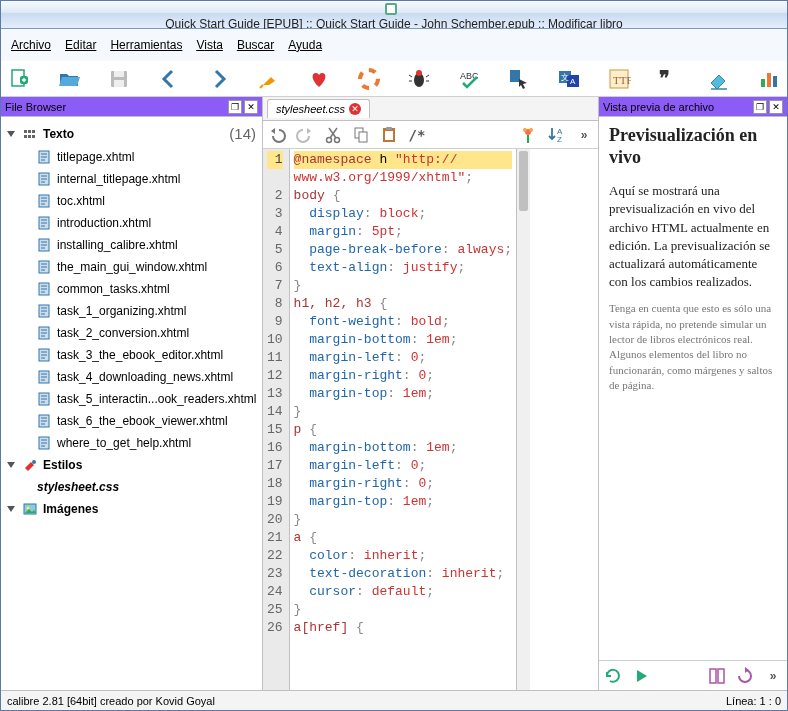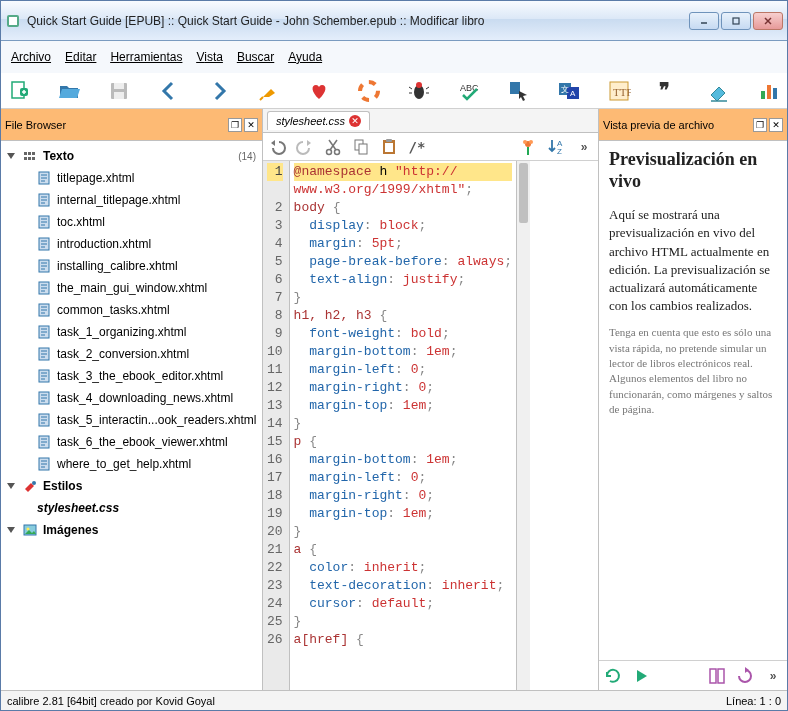--- a/index.html
+++ b/index.html
@@ -9,26 +9,27 @@
   background: #fff;
   width: 788px;
   height: 711px;
   overflow: hidden;
   border: 1px solid #5a7ba8;
   display: flex;
   flex-direction: column;
 }
 
 .titlebar {
-  height: 40px;
+  height: 28px;
   background: linear-gradient(to bottom, #f8fbff, #dce8f7 45%, #c9dbf0 46%, #e4eefb);
   display: flex;
   align-items: center;
   padding: 0 4px;
   border-bottom: 1px solid #7a9bc0;
+  flex-direction: column;
 }
 .titlebar .appicon { width: 16px; height: 16px; margin-right: 6px; }
 .titlebar .title { flex: 1; color: #222; font-size: 12px; }
 .winbtns { display: flex; gap: 2px; }
 .winbtn {
   width: 30px; height: 18px;
   background: linear-gradient(to bottom,#e8f1fb,#c6daf2);
   border: 1px solid #6f93bb; border-radius: 3px;
   display: flex; align-items: center; justify-content: center;
 }
@@ -53,32 +54,32 @@
 }
 .tb-icon { width: 24px; height: 24px; display:flex; align-items:center; justify-content:center; }
 
 .main { flex: 1; display: flex; min-height: 0; }
 .panel { display: flex; flex-direction: column; border-right: 1px solid #c0c0c0; }
 .panel:last-child { border-right: none; }
 .filebrowser { width: 262px; }
 .editor { flex: 1; min-width: 0; }
 .preview { width: 188px; }
 .panel-header {
-  height: 32px; background: #fdba74;
+  height: 20px; background: #8b5cf6;
   border-bottom: 1px solid #c0c0c0;
   display: flex; align-items: center; padding: 0 4px;
   font-size: 11px;
 }
 .panel-header .spacer { flex:1; }
 .panel-header .hbtn { width:14px; height:14px; border:1px solid #999; background:#fff; margin-left:2px; font-size:9px; display:flex; align-items:center; justify-content:center; }
 
 .tree { flex:1; overflow:auto; background:#fff; padding:4px; }
 .cat { display:flex; align-items:center; padding:4px 2px; font-weight:bold; gap:6px; }
 .cat .arrow { width:0;height:0;border-left:4px solid transparent;border-right:4px solid transparent;border-top:6px solid #555; margin-right:2px;}
-.cat .count { flex:1; text-align:right; color:#666; font-weight:normal; font-size:10px;}
+.cat .count { flex:1; text-align:right; color:#666; font-weight:normal; font-size:15px;}
 .file { padding:4px 2px 4px 32px; display:flex; align-items:center; gap:6px; }
 .file.sel { font-weight:bold; font-style:italic; }
 .ficon { width:14px; height:14px; flex-shrink:0; }
 
 .tabbar { height:24px; background:#f4f4f4; border-bottom:1px solid #c0c0c0; display:flex; align-items:center; padding-left:4px;}
 .tab { display:flex; align-items:center; gap:4px; padding:3px 8px; background:#fff; border:1px solid #c0c0c0; border-bottom:none; border-radius:3px 3px 0 0; font-style:italic; font-size:11px;}
 .tab .close-tab { width:12px;height:12px;border-radius:50%;background:#d33;color:#fff;font-size:9px;display:flex;align-items:center;justify-content:center;font-style:normal;}
 .edtoolbar { height:28px; background:#fff; border-bottom:1px solid #d0d0d0; display:flex; align-items:center; padding:0 4px; gap:8px;}
 .edtb-icon { width:20px;height:20px; display:flex;align-items:center;justify-content:center;}
 .edtoolbar .spacer{flex:1;}

